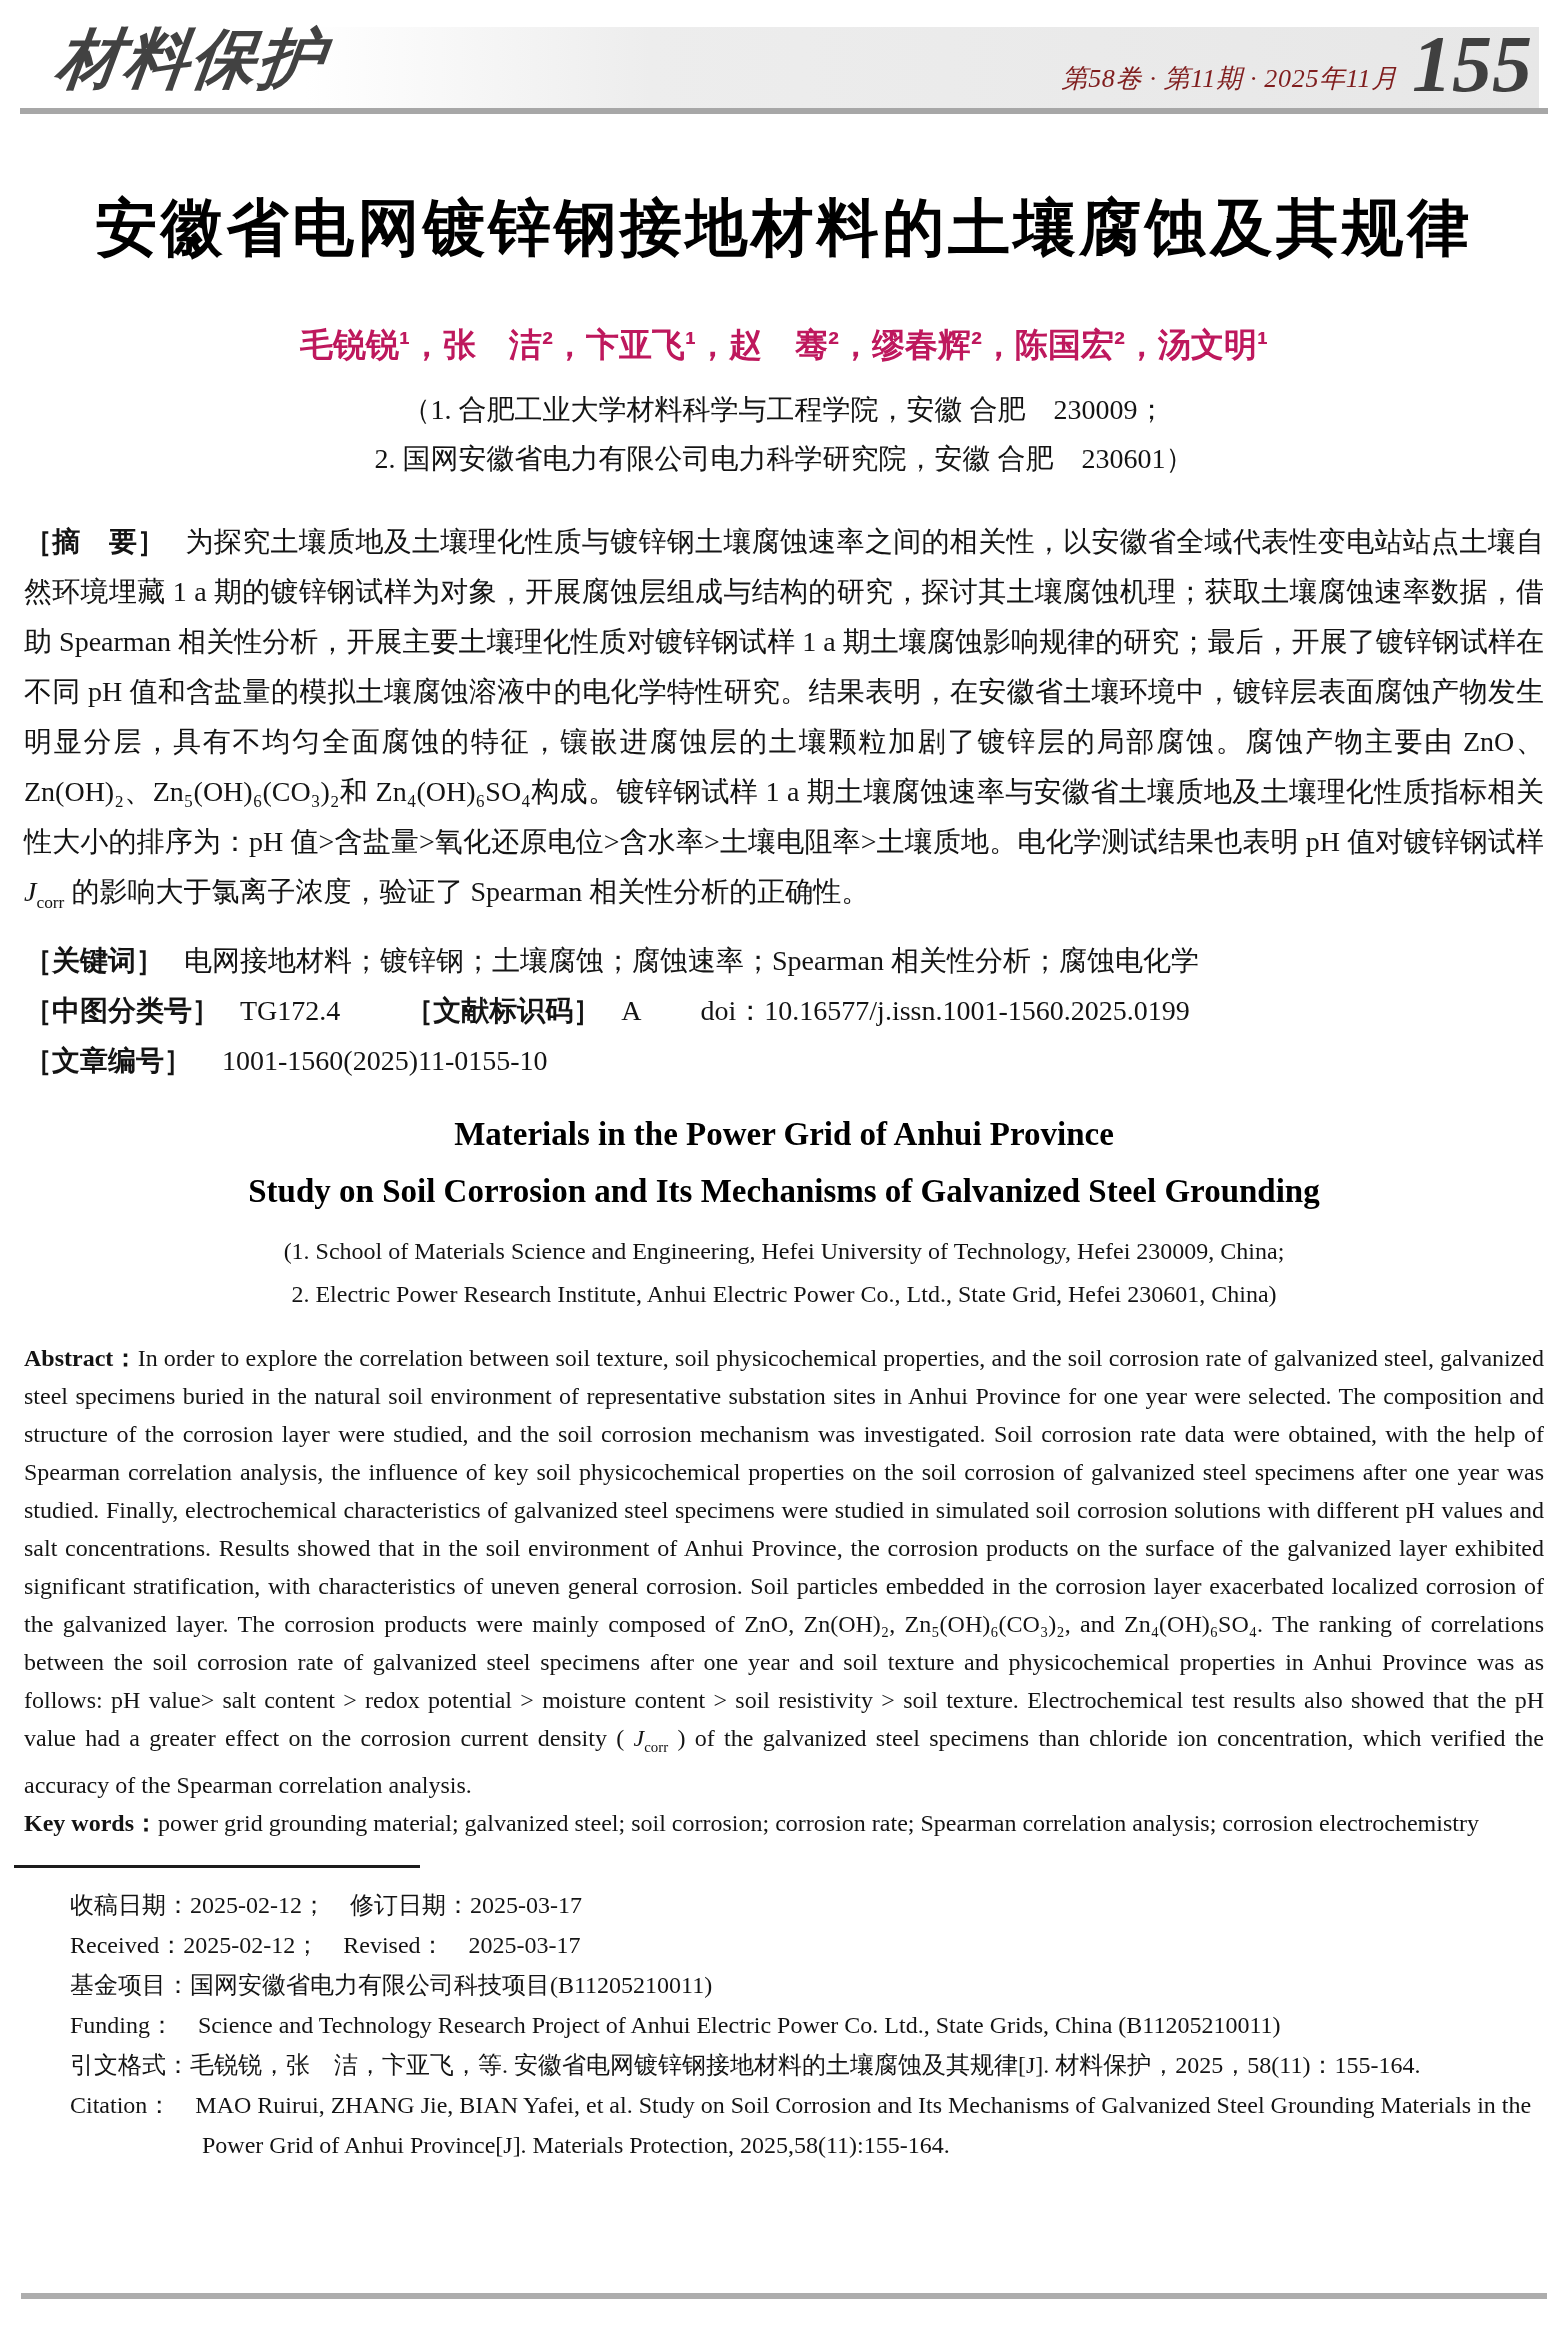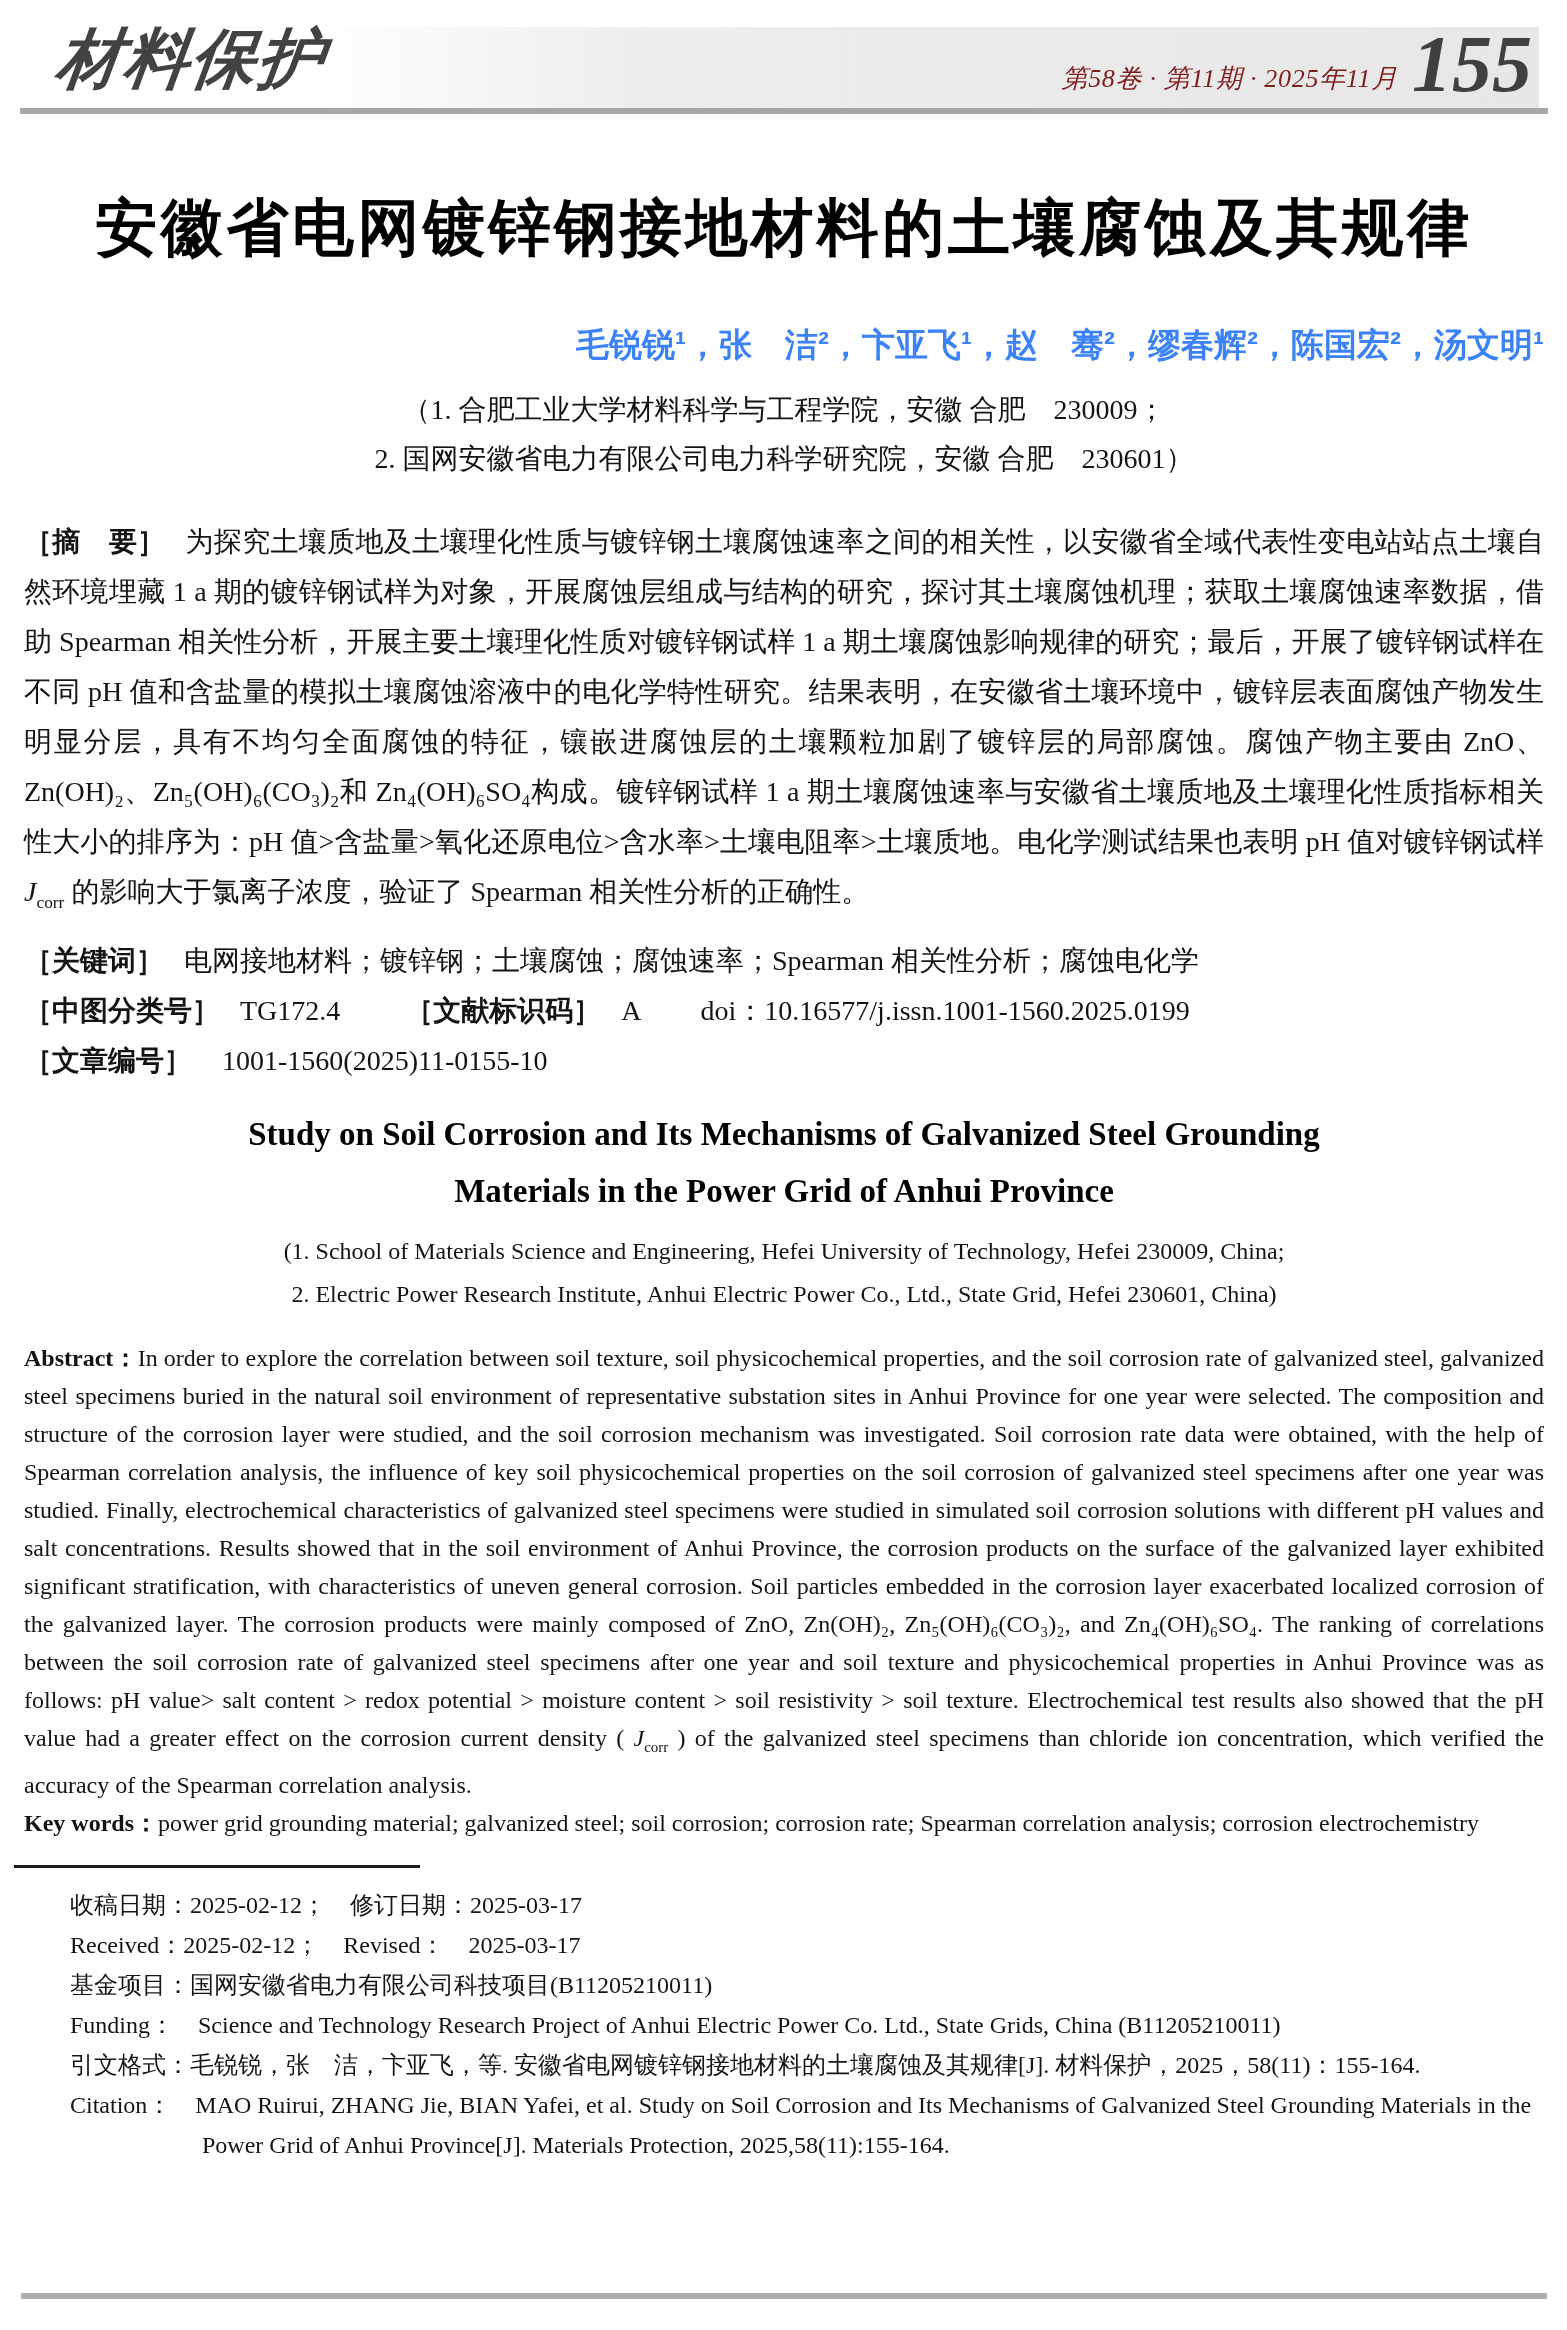--- a/index.html
+++ b/index.html
@@ -34,21 +34,21 @@
   .hdr-rule { position: absolute; left: 20px; right: 20px; top: 108px; height: 6.4px; background: #a7a7a7; }
 
   
   .content { padding: 0 24px; }
 
   .title-cn {
     margin: 80px 0 0 0; text-align: center;
     font-size: 62px; font-weight: 800; letter-spacing: 3.6px; line-height: 1.1;
     color: #000;
   }
-  .authors-cn { margin-top: 61px; text-align: right; font-weight: 700; font-size: 33px; color: #3b82f6; }
+  .authors-cn { margin-top: 61px; text-align: center; font-weight: 700; font-size: 33px; color: #be185d; }
   .affils-cn { margin-top: 17px; text-align: center; font-size: 28px; line-height: 49px; }
 
   .abs-cn  { margin: 34px 0 0 0; font-size: 28px; line-height: 50px; text-align: justify; }
   .lbl-cn  { font-weight: 700; margin-right: 20px; }
   .kw-cn   { margin: 8.5px 0 0 0; font-size: 28px; line-height: 50px; }
   .meta-line { margin: 0; font-size: 28px; line-height: 50px; }
   .gap-a { margin-left: 65px; }
   .gap-b { margin-left: 59px; }
   .val-pad { margin-left: 10px; }
 
@@ -95,22 +95,22 @@
 
     <p class="abs-cn"><span class="lbl-cn sans">［摘　要］</span><span>为探究土壤质地及土壤理化性质与镀锌钢土壤腐蚀速率之间的相关性，以安徽省全域代表性变电站站点土壤自然环境埋藏 1 a 期的镀锌钢试样为对象，开展腐蚀层组成与结构的研究，探讨其土壤腐蚀机理；获取土壤腐蚀速率数据，借助 Spearman 相关性分析，开展主要土壤理化性质对镀锌钢试样 1 a 期土壤腐蚀影响规律的研究；最后，开展了镀锌钢试样在不同 pH 值和含盐量的模拟土壤腐蚀溶液中的电化学特性研究。结果表明，在安徽省土壤环境中，镀锌层表面腐蚀产物发生明显分层，具有不均匀全面腐蚀的特征，镶嵌进腐蚀层的土壤颗粒加剧了镀锌层的局部腐蚀。腐蚀产物主要由 ZnO、Zn(OH)₂、Zn₅(OH)₆(CO₃)₂和 Zn₄(OH)₆SO₄构成。镀锌钢试样 1 a 期土壤腐蚀速率与安徽省土壤质地及土壤理化性质指标相关性大小的排序为：pH 值&gt;含盐量&gt;氧化还原电位&gt;含水率&gt;土壤电阻率&gt;土壤质地。电化学测试结果也表明 pH 值对镀锌钢试样 </span><span class="j-sym">J</span><sub class="j-sub">corr</sub><span> 的影响大于氯离子浓度，验证了 Spearman 相关性分析的正确性。</span></p>
 
     <p class="kw-cn"><span class="lbl-cn sans">［关键词］</span><span>电网接地材料；镀锌钢；土壤腐蚀；腐蚀速率；Spearman 相关性分析；腐蚀电化学</span></p>
 
     <p class="meta-line"><span class="lbl-cn sans">［中图分类号］</span><span>TG172.4</span><span class="lbl-cn sans gap-a">［文献标识码］</span><span>A</span><span class="gap-b">doi：10.16577/j.issn.1001-1560.2025.0199</span></p>
 
     <p class="meta-line"><span class="lbl-cn sans">［文章编号］</span><span class="val-pad">1001-1560(2025)11-0155-10</span></p>
 
     <h2 class="title-en">
+      <div>Materials in the Power Grid of Anhui Province</div>
       <div>Study on Soil Corrosion and Its Mechanisms of Galvanized Steel Grounding</div>
-      <div>Materials in the Power Grid of Anhui Province</div>
     </h2>
 
 
     <div class="affils-en">
       <div>(1. School of Materials Science and Engineering, Hefei University of Technology, Hefei 230009, China;</div>
       <div>2. Electric Power Research Institute, Anhui Electric Power Co., Ltd., State Grid, Hefei 230601, China)</div>
     </div>
 
     <p class="abs-en"><span class="en-lbl">Abstract：</span><span>In order to explore the correlation between soil texture, soil physicochemical properties, and the soil corrosion rate of galvanized steel, galvanized steel specimens buried in the natural soil environment of representative substation sites in Anhui Province for one year were selected. The composition and structure of the corrosion layer were studied, and the soil corrosion mechanism was investigated. Soil corrosion rate data were obtained, with the help of Spearman correlation analysis, the influence of key soil physicochemical properties on the soil corrosion of galvanized steel specimens after one year was studied. Finally, electrochemical characteristics of galvanized steel specimens were studied in simulated soil corrosion solutions with different pH values and salt concentrations. Results showed that in the soil environment of Anhui Province, the corrosion products on the surface of the galvanized layer exhibited significant stratification, with characteristics of uneven general corrosion. Soil particles embedded in the corrosion layer exacerbated localized corrosion of the galvanized layer. The corrosion products were mainly composed of ZnO, Zn(OH)₂, Zn₅(OH)₆(CO₃)₂, and Zn₄(OH)₆SO₄. The ranking of correlations between the soil corrosion rate of galvanized steel specimens after one year and soil texture and physicochemical properties in Anhui Province was as follows: pH value&gt; salt content &gt; redox potential &gt; moisture content &gt; soil resistivity &gt; soil texture. Electrochemical test results also showed that the pH value had a greater effect on the corrosion current density ( </span><span class="j-sym">J</span><sub class="j-sub">corr</sub><span> ) of the galvanized steel specimens than chloride ion concentration, which verified the accuracy of the Spearman correlation analysis.</span></p>
 

